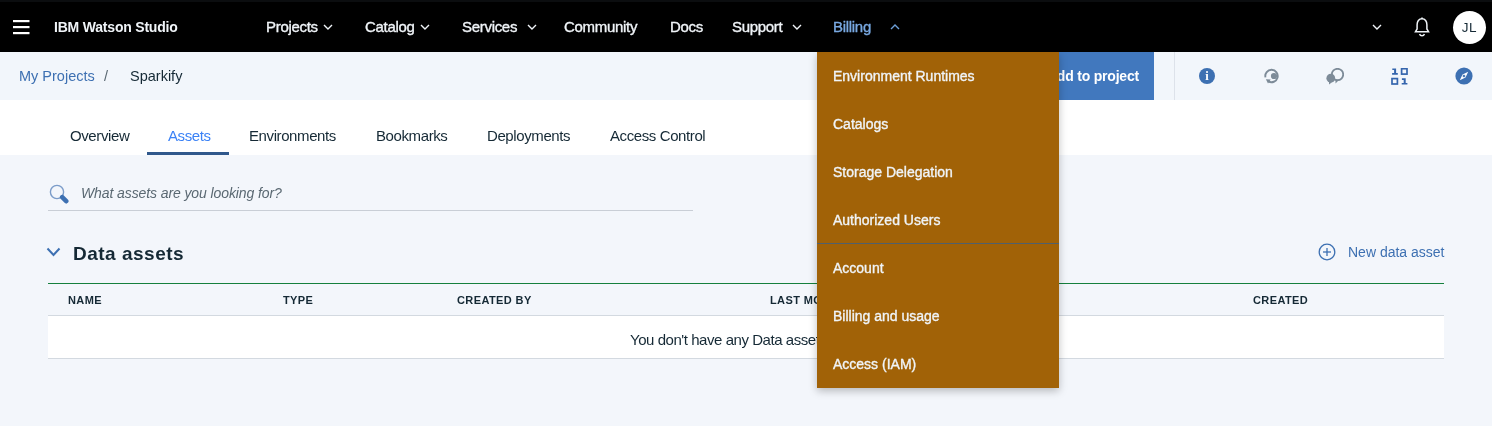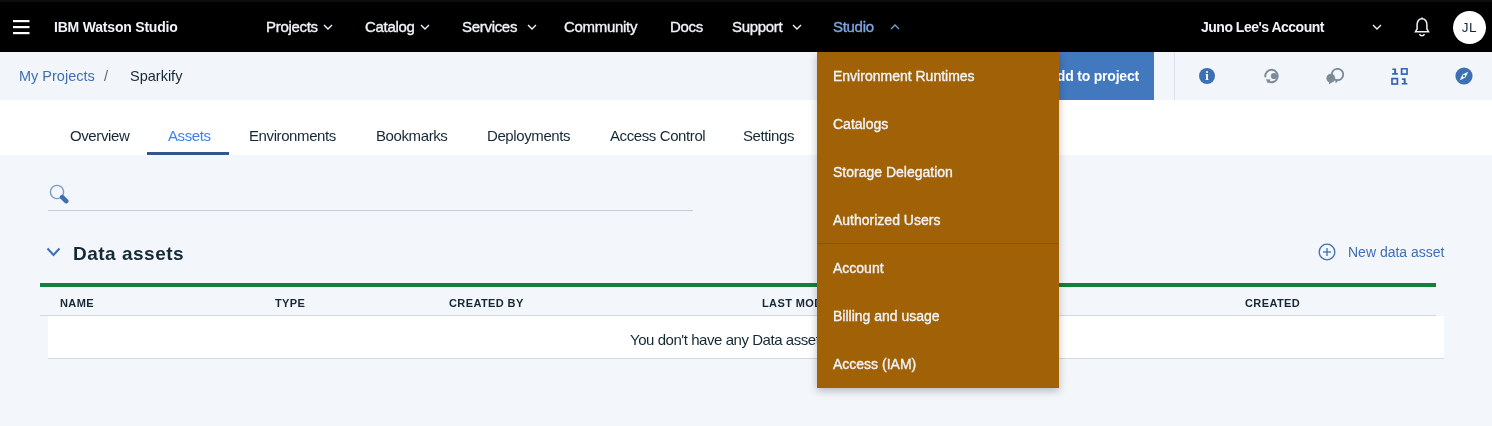--- a/index.html
+++ b/index.html
@@ -56,25 +56,24 @@
     <div class="navtxt" style="left:462px">Services</div>
     <svg class="navchev" style="left:526px" width="12" height="8" viewBox="0 0 12 8">
         <polyline points="2,2 6,6 10,2" fill="none" stroke="#f0f4f8" stroke-width="1.4"></polyline>
       </svg>
     <div class="navtxt" style="left:564px">Community</div>
     <div class="navtxt" style="left:670px">Docs</div>
     <div class="navtxt" style="left:732px">Support</div>
     <svg class="navchev" style="left:791px" width="12" height="8" viewBox="0 0 12 8">
         <polyline points="2,2 6,6 10,2" fill="none" stroke="#f0f4f8" stroke-width="1.4"></polyline>
       </svg>
-    <div class="navtxt" style="left:833px;color:#79a9e2;-webkit-text-stroke:0.35px #79a9e2">Studio</div>
+    <div class="navtxt" style="left:833px;color:#79a9e2;-webkit-text-stroke:0.35px #79a9e2">Billing</div>
     <svg class="navchev" style="left:889px" width="12" height="8" viewBox="0 0 12 8">
         <polyline points="2,6 6,2 10,6" fill="none" stroke="#6d9fd8" stroke-width="1.4"></polyline>
       </svg>
-    <div class="navtxt" style="left:1201px;font-weight:bold;-webkit-text-stroke:0;font-size:14px;letter-spacing:-0.5px">Juno Lee's Account</div>
     <svg class="navchev" style="left:1371px" width="12" height="8" viewBox="0 0 12 8">
         <polyline points="2,2 6,6 10,2" fill="none" stroke="#f0f4f8" stroke-width="1.4"></polyline>
       </svg>
     <svg class="abs" style="left:1412px;top:14px" width="20" height="24" viewBox="0 0 20 24">
       <path d="M10 1.5 V2.9" stroke="#f0f4f8" stroke-width="1.6" fill="none"></path>
       <path d="M10 2.8 C6.8 2.8 5.1 5.4 5.1 8.7 V13 L3.5 15.7 H16.5 L14.9 13 V8.7 C14.9 5.4 13.2 2.8 10 2.8 Z" fill="none" stroke="#f0f4f8" stroke-width="1.5"></path>
       <path d="M7.6 18.0 A2.5 2.5 0 0 0 12.4 18.0" fill="none" stroke="#f0f4f8" stroke-width="1.5"></path>
     </svg>
     <div class="abs" style="left:1453px;top:9px;width:33px;height:33px;border-radius:50%;background:#fff;
          text-align:center;line-height:33px;font-size:13.5px;color:#152935;letter-spacing:0.5px">JL</div>
@@ -119,42 +118,42 @@
     </svg>
   </div>
 
   <div class="abs" id="tabrow">
     <div class="tab" style="left:70px">Overview</div>
     <div class="tab" style="left:168px;color:#3b82f6">Assets</div>
     <div class="tab" style="left:249px">Environments</div>
     <div class="tab" style="left:487px">Deployments</div>
     <div class="tab" style="left:376px">Bookmarks</div>
     <div class="tab" style="left:610px">Access Control</div>
-    <div class="tab" style="left:743px">Settings</div>
     <div class="abs" style="left:147px;top:52px;width:82px;height:3px;background:#30588c"></div>
   </div>
 
   <svg class="abs" style="left:49px;top:184px" width="20" height="21" viewBox="0 0 20 21">
     <circle cx="8" cy="8" r="6.6" fill="none" stroke="#7b9cc9" stroke-width="1.4"></circle>
     <line x1="13.2" y1="13.2" x2="17.2" y2="17.2" stroke="#3d70b2" stroke-width="4.6" stroke-linecap="round"></line>
   </svg>
+  <div class="abs" style="left:81px;top:185px;font-size:14px;letter-spacing:-0.1px;font-style:italic;color:#5a6872">What assets are you looking for?</div>
   <div class="abs" style="left:48px;top:210px;width:645px;height:1px;background:#c9ced6"></div>
 
   <svg class="abs" style="left:46px;top:247px" width="15" height="10" viewBox="0 0 15 10">
       <polyline points="1.5,1.5 7.5,8 13.5,1.5" fill="none" stroke="#3d70b2" stroke-width="2"></polyline>
     </svg>
   <div class="abs" style="left:73px;top:243px;font-size:19px;font-weight:bold;color:#152935;letter-spacing:0.5px">Data assets</div>
   <svg class="abs" style="left:1318px;top:243px" width="18" height="18" viewBox="0 0 18 18">
     <circle cx="9" cy="9" r="7.8" fill="none" stroke="#3d70b2" stroke-width="1.3"></circle>
     <line x1="5" y1="9" x2="13" y2="9" stroke="#3d70b2" stroke-width="1.3"></line>
     <line x1="9" y1="5" x2="9" y2="13" stroke="#3d70b2" stroke-width="1.3"></line>
   </svg>
   <div class="abs" style="left:1348px;top:244px;font-size:14px;color:#3d70b2;line-height:16px">New data asset</div>
 
-  <div class="abs" style="left:40px;top:283px;width:1396px;height:33px;border-top:4px solid #15803d;border-bottom:1px solid #d3d9e0">
+  <div class="abs" style="left:48px;top:283px;width:1396px;height:33px;border-top:1px solid #15803d;border-bottom:1px solid #d3d9e0">
     <div class="hdrcell" style="left:20px">NAME</div>
     <div class="hdrcell" style="left:235px">TYPE</div>
     <div class="hdrcell" style="left:409px">CREATED BY</div>
     <div class="hdrcell" style="left:722px">LAST MODIFIED</div>
     <div class="hdrcell" style="left:1205px">CREATED</div>
   </div>
   <div class="abs" style="left:48px;top:316px;width:1396px;height:43px;background:#fff;border-bottom:1px solid #d3d9e0">
     <div class="abs" style="left:582px;top:3px;height:42px;line-height:42px;font-size:15px;letter-spacing:-0.45px;color:#152935;white-space:nowrap">You don't have any Data assets</div>
   </div>
 

